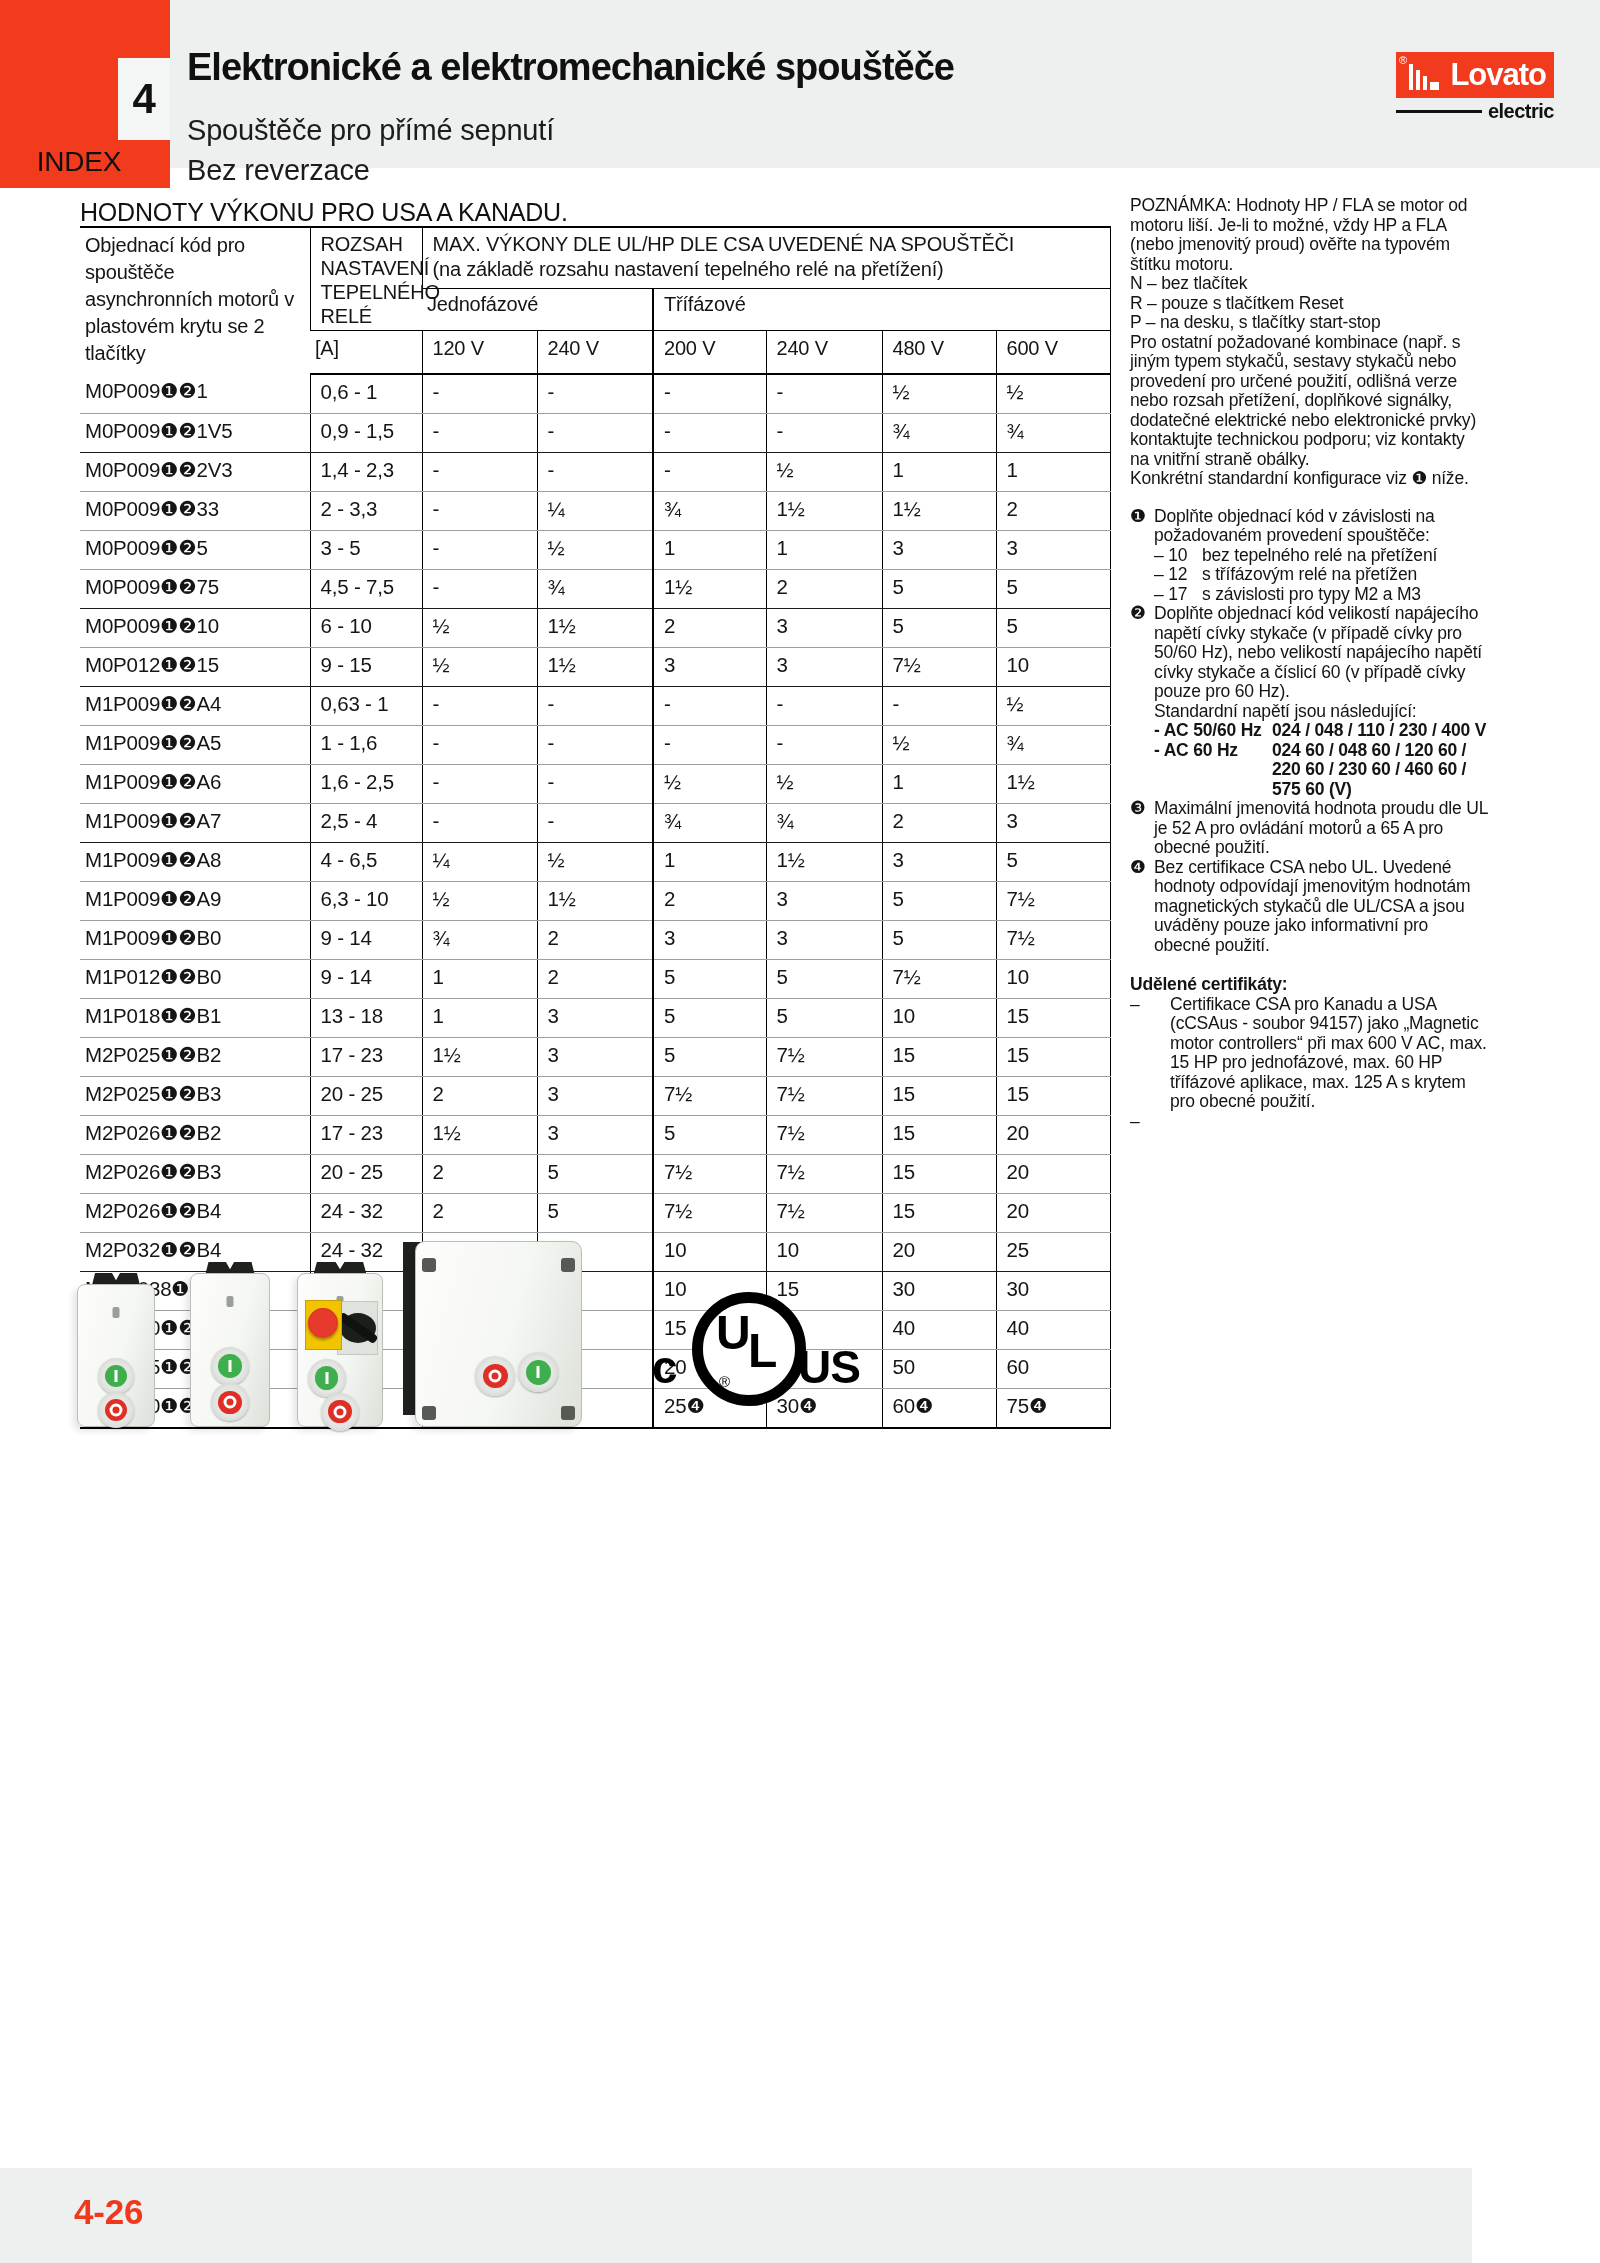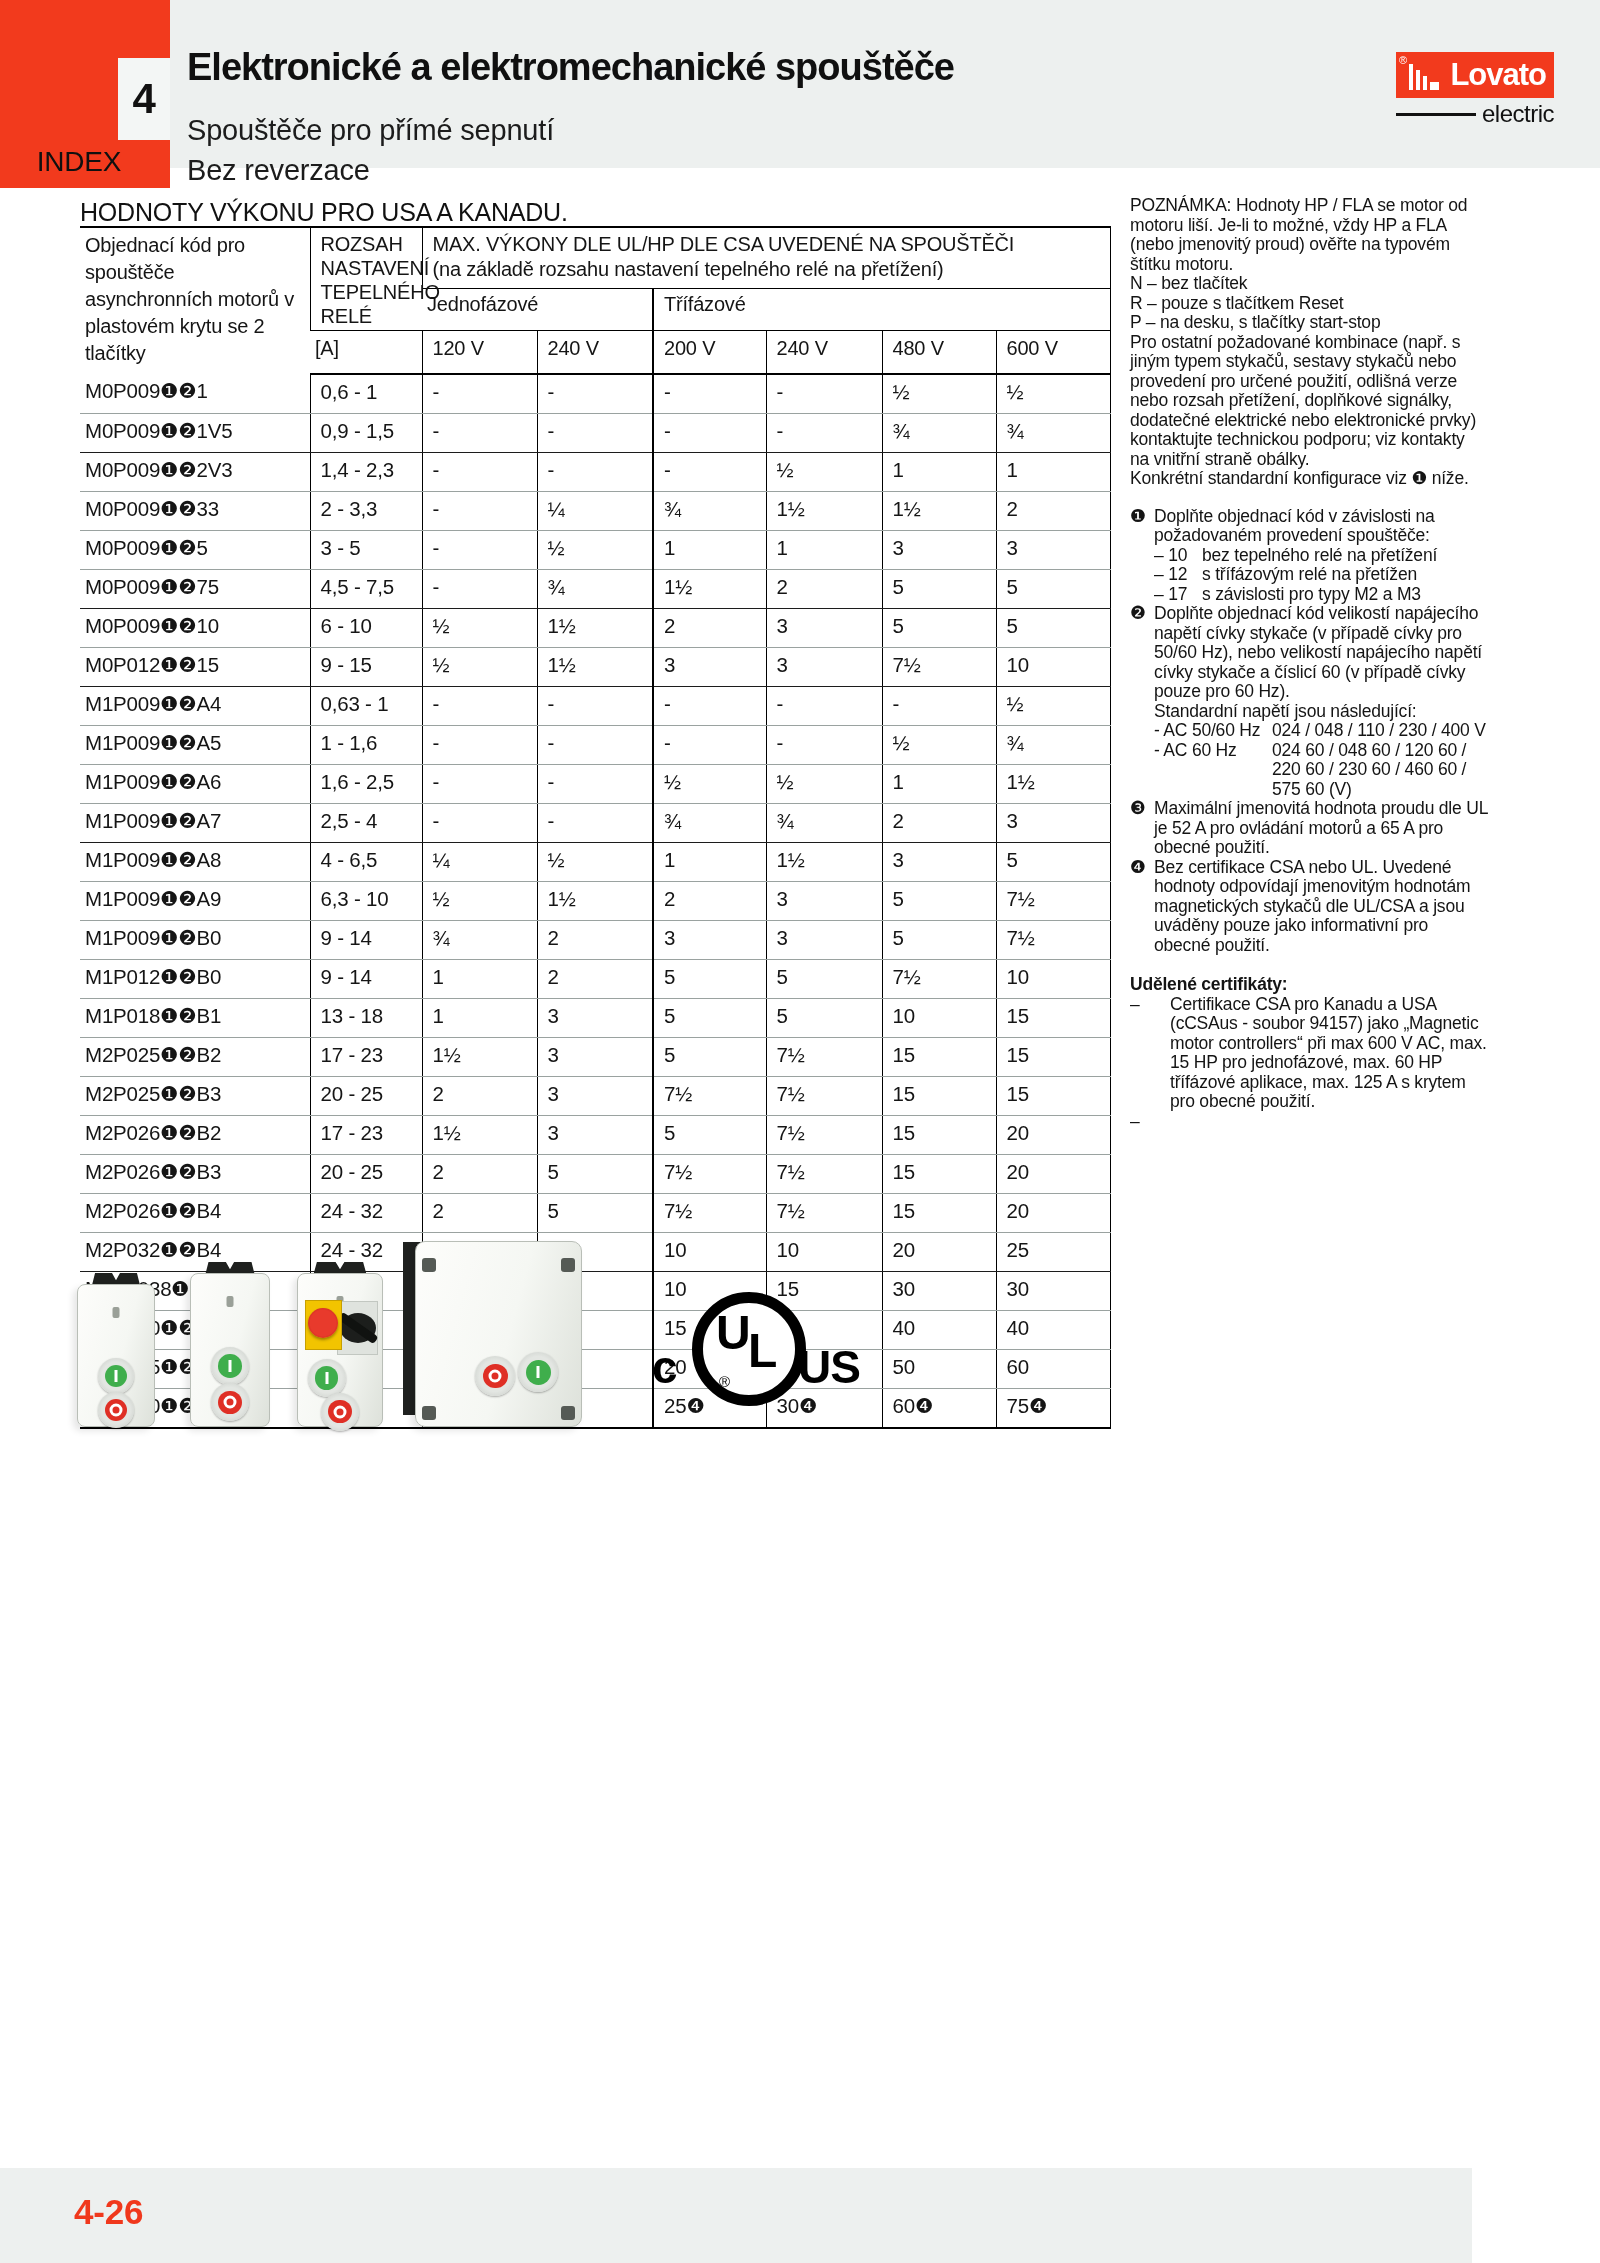--- a/index.html
+++ b/index.html
@@ -26,21 +26,21 @@
   .brand-reg{position:absolute;left:3px;top:2px;color:#fff;font-size:11px;}
   .brand-bars{position:absolute;left:13px;top:12px;width:30px;height:26px;}
   .brand-bars .v{position:absolute;top:0;width:4px;height:26px;background:#fff;}
   .brand-bars .v.b1{left:0;height:26px;}
   .brand-bars .v.b2{left:7px;height:20px;top:6px;}
   .brand-bars .v.b3{left:14px;height:14px;top:12px;}
   .brand-bars .f{position:absolute;left:21px;bottom:0;width:9px;height:8px;background:#fff;}
   .brand-name{position:absolute;right:8px;top:5px;color:#fff;font-size:31px;font-weight:bold;letter-spacing:-1px;}
   .brand-sub-row{display:flex;align-items:center;margin-top:2px;}
   .brand-line{flex:1;height:3px;background:#111;margin-right:6px;}
-  .brand-sub{font-size:24px;font-weight:normal;color:#111;letter-spacing:-0.5px;}
+  .brand-sub{font-size:20px;font-weight:bold;color:#111;letter-spacing:-0.5px;}
   
   .table-title{position:absolute;left:80px;top:198px;font-size:25px;color:#111;}
   .power-table{position:absolute;left:80px;top:226px;border-collapse:collapse;table-layout:fixed;
     width:1030px;border-top:2px solid #000;}
   .power-table th,.power-table td{
     font-weight:normal;text-align:left;vertical-align:top;
     border-left:1px solid #000;padding:4px 4px 2px 10px;font-size:20px;color:#151515;}
   .power-table th:first-child,.power-table td:first-child{border-left:none;padding-left:5px;}
   .power-table .lastcol{border-right:1px solid #000;}
   .power-table .thickleft{border-left-width:2px;}
@@ -57,21 +57,21 @@
   
   .notes{position:absolute;left:1130px;top:196px;width:358px;font-size:17.5px;line-height:19.5px;color:#141414;}
   .note-p{margin:0;}
   .fnotes{margin-top:18px;}
   .fnote{display:flex;margin:0;}
   .fnote .mk{width:24px;flex:none;font-size:18px;}
   .fnote .tx{flex:1;}
   .fnote-opt{display:flex;}
   .fnote-opt .oc{width:48px;flex:none;}
   .fnote-opt .ot{flex:1;}
-  .volt-row2{display:flex;}
+  .volt-row2{display:flex;font-weight:bold;}
   .volt-row2 .vl{width:118px;flex:none;}
   .volt-row2 .vv{flex:1;}
   .certs{margin-top:20px;}
   .certs-title{font-weight:bold;}
   .cert{display:flex;}
   .cert .dash{width:40px;flex:none;}
   .cert .ct{flex:1;}
   
   .dev{position:absolute;}
   .dev .tab{position:absolute;left:50%;transform:translateX(-50%);top:0;width:64%;height:16px;background:#1f211f;

